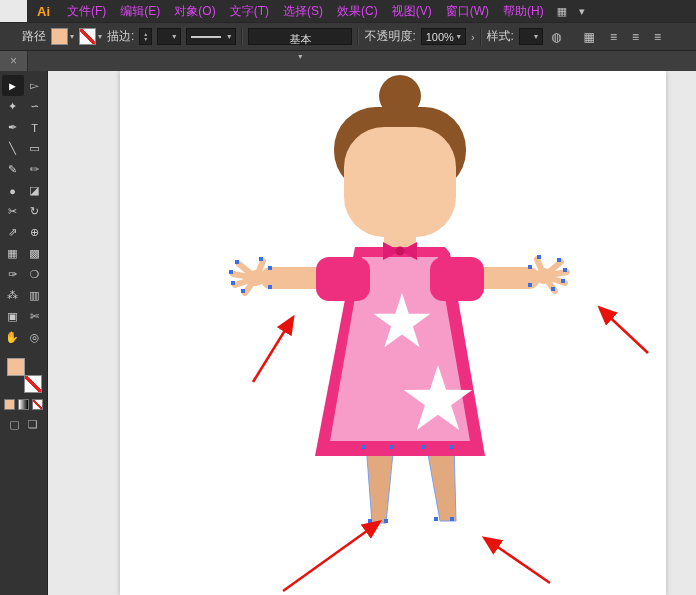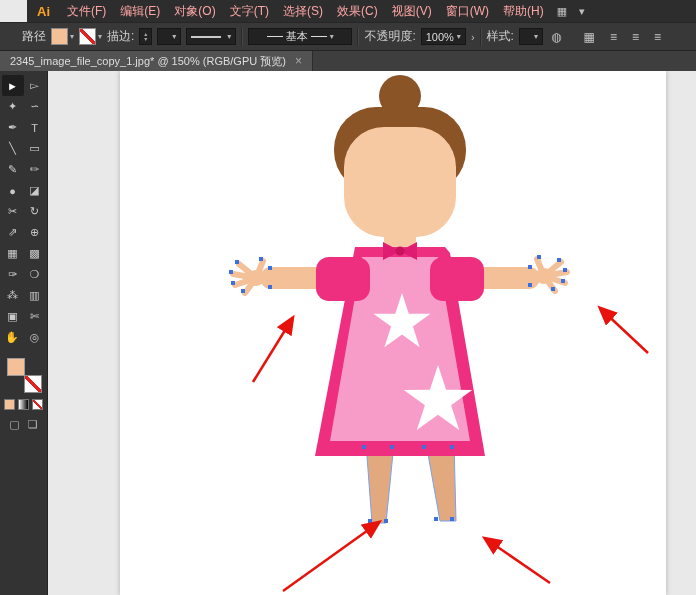--- a/index.html
+++ b/index.html
@@ -6,40 +6,40 @@
   body{
     width:696px;height:595px;position:relative;overflow:hidden;
     background:#e9e9e9;
     font-family:"Liberation Sans","DejaVu Sans",sans-serif;
     -webkit-font-smoothing:antialiased;
   }
   
   #menu-bar{position:absolute;top:0;left:0;width:100%;height:22px;background:#2d2d2d;
     display:flex;align-items:center;z-index:10;margin-left:27px;}
   #app-logo{color:#ffa21f;font-weight:bold;font-size:13px;padding:0 10px;}
-  .menu-item{padding:0 7px;font-size:12px;color:#fca5a5;line-height:22px;cursor:default;white-space:nowrap;}
+  .menu-item{padding:0 7px;font-size:12px;color:#d946ef;line-height:22px;cursor:default;white-space:nowrap;}
   .menu-bar-icon{color:#bdbdbd;font-size:11px;padding:0 6px;}
   
   #control-bar{position:absolute;top:22px;left:0;width:100%;height:29px;background:#383838;
     border-top:1px solid #262626;border-bottom:1px solid #232323;display:flex;align-items:center;
     gap:5px;padding:0 22px;box-sizing:border-box;font-size:12px;color:#cfcfcf;z-index:9;}
   .swatch-btn{display:flex;align-items:center;gap:2px;}
   .swatch-fill{width:15px;height:15px;background:#f3c098;border:1px solid #8a8a8a;display:inline-block;}
   .swatch-stroke{width:15px;height:15px;border:1px solid #8a8a8a;display:inline-block;
     background:linear-gradient(to top right,#fff 42%,#e02424 42%,#e02424 58%,#fff 58%);}
   .caret{font-size:8px;color:#b5b5b5;line-height:1;}
   .field{background:#222;border:1px solid #161616;height:17px;display:flex;align-items:center;
     gap:3px;padding:0 4px;font-size:11px;color:#ddd;box-sizing:border-box;justify-content:flex-end;}
   .stepper{background:#222;border:1px solid #161616;height:17px;width:13px;display:flex;
     flex-direction:column;align-items:center;justify-content:center;box-sizing:border-box;}
   .stp{font-size:6px;color:#aaa;line-height:5px;}
   .dd{width:24px;justify-content:flex-end;}
   .profile{width:50px;justify-content:space-between;}
   .profile-line{display:inline-block;width:30px;height:2px;background:#c9c9c9;}
-  .brush{width:104px;justify-content:center;}
+  .brush{width:104px;justify-content:space-between;flex-direction:column;}
   .brush-line{display:inline-block;width:16px;height:1px;background:#ddd;}
   .vsep{width:1px;height:18px;background:#2a2a2a;border-right:1px solid #474747;}
   .chev{color:#bbb;font-size:11px;}
   .cb-icon{color:#c3c3c3;font-size:12px;padding:0 3px;}
   .cb-right{margin-left:auto;display:flex;align-items:center;gap:9px;padding-right:10px;}
   
   #tab-bar{position:absolute;top:51px;left:0;width:100%;height:20px;background:#3e3e3e;
     display:flex;align-items:flex-end;z-index:8;}
   .doc-tab{height:20px;background:#525252;color:#dedede;font-size:11px;line-height:20px;
     padding:0 10px;display:flex;align-items:center;gap:9px;border-right:1px solid #2c2c2c;white-space:nowrap;}
@@ -131,21 +131,20 @@
   <div class="cb-right">
     <span class="cb-icon">▦</span>
     <span class="cb-icon">≡</span>
     <span class="cb-icon">≡</span>
     <span class="cb-icon">≡</span>
   </div>
 </div>
 
 <div id="tab-bar">
   <div class="doc-tab">
-    <span>2345_image_file_copy_1.jpg* @ 150% (RGB/GPU 预览)</span>
     <span class="tab-close">×</span>
   </div>
 </div>
 
 <div id="toolbar">
   <div class="tools">
     <div class="tool active">►</div>
     <div class="tool">▻</div>
     <div class="tool">✦</div>
     <div class="tool">∽</div>

